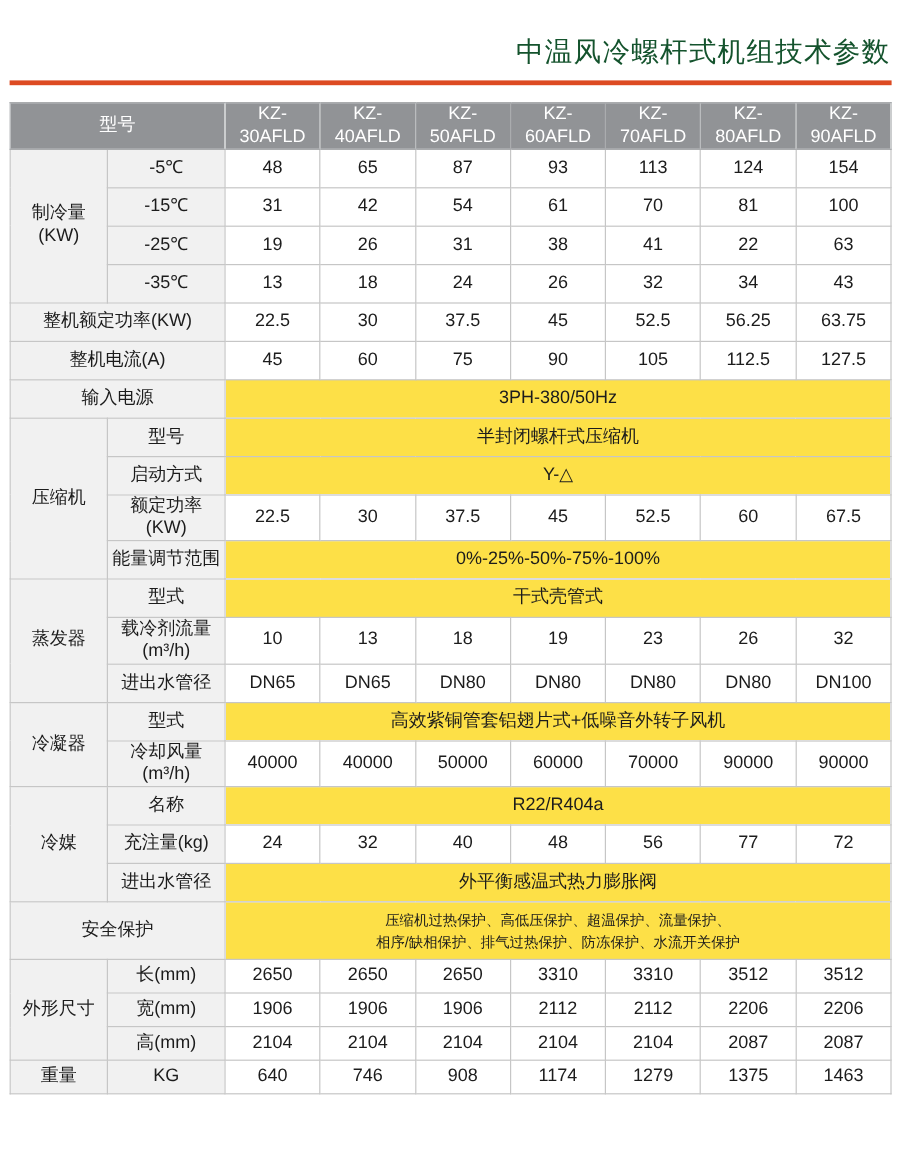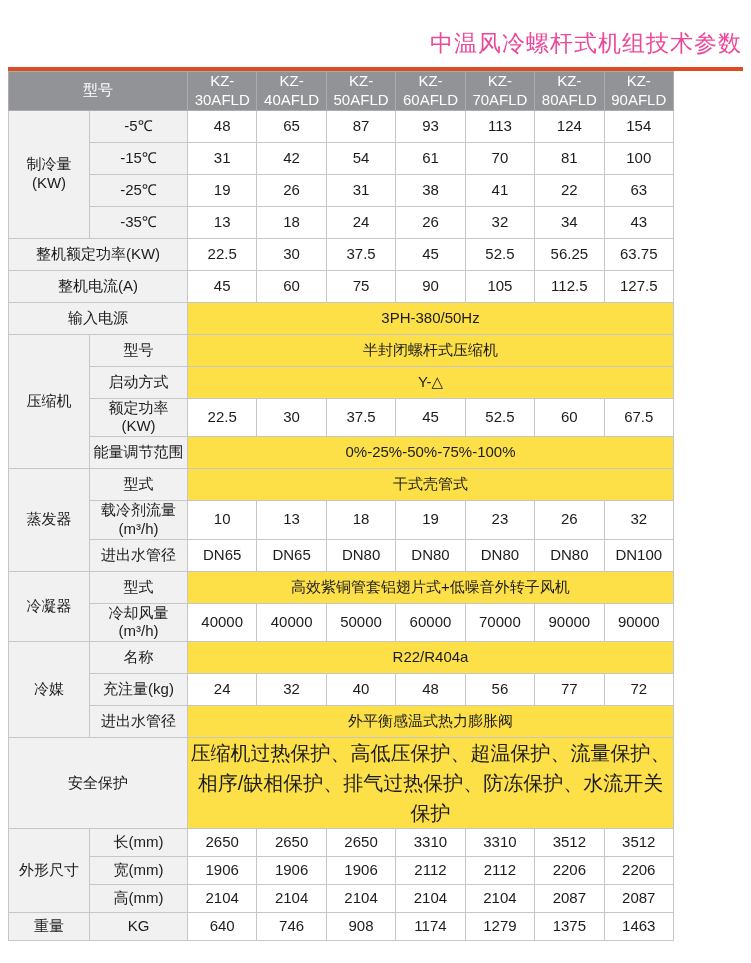--- a/index.html
+++ b/index.html
@@ -7,46 +7,46 @@
   body {
     width:751px; height:963px; background:#ffffff;
     font-family:"Liberation Sans", sans-serif;
     color:#1c1c1c;
   }
   .page { position:relative; width:751px; height:963px; overflow:hidden; }
   .title {
     padding:28px 9px 8px 0;
     text-align:right;
     font-size:23px;
-    color:#ec4899;
+    color:#14532d;
     letter-spacing:1px;
   }
   .accent-bar { height:4px; background:#dd4b22; margin:0 8px; }
   table.spec {
-    width:666px; margin:0 8px;
+    width:735px; margin:14px 8px;
     border-collapse:collapse; table-layout:fixed;
   }
   .spec th, .spec td {
     border:1px solid #c6c6c6;
     text-align:center; vertical-align:middle;
     padding:0 2px; font-size:15px;
     height:32px; line-height:1.25;
     overflow:hidden;
   }
   .spec th {
     background:#919396; color:#ffffff;
     font-weight:normal; height:37px;
     border-color:#aaacae;
     font-size:15px;
   }
   td.cat, td.sub, td.lbl { background:#f1f1f1; }
   td.span { background:#fde047; }
   td.val { background:#ffffff; }
   tr.safety td { height:48px; }
-  tr.safety td.span { font-size:20px; line-height:1.5; }
+  tr.safety td.span { font-size:12px; line-height:1.5; }
   tr.short td { height:28px; }
   .footnote {
     margin:11px 11px 0 0;
     text-align:right;
     color:#a6a6a6;
     font-size:21px;
     line-height:1.32;
     white-space:pre-wrap;
   }
 </style>

